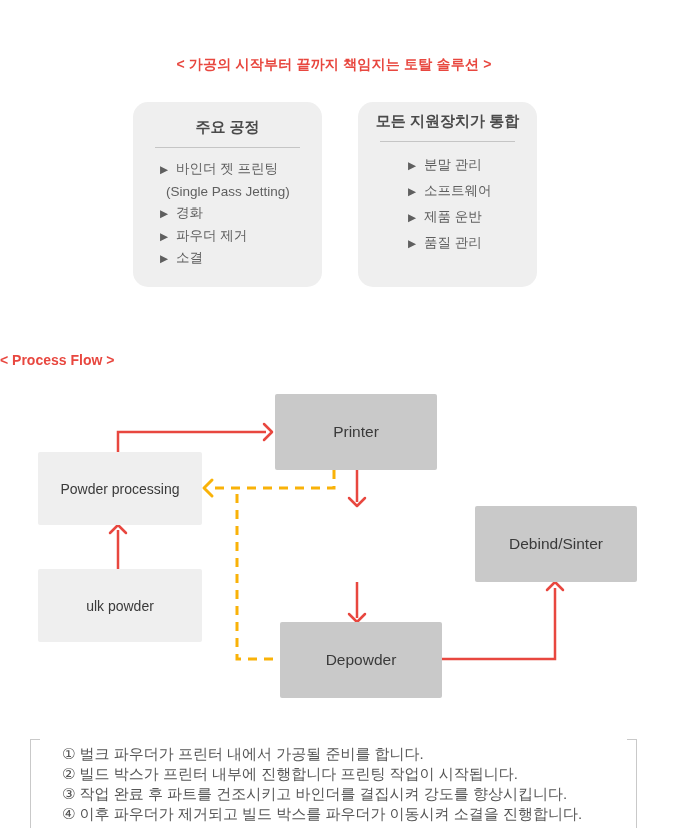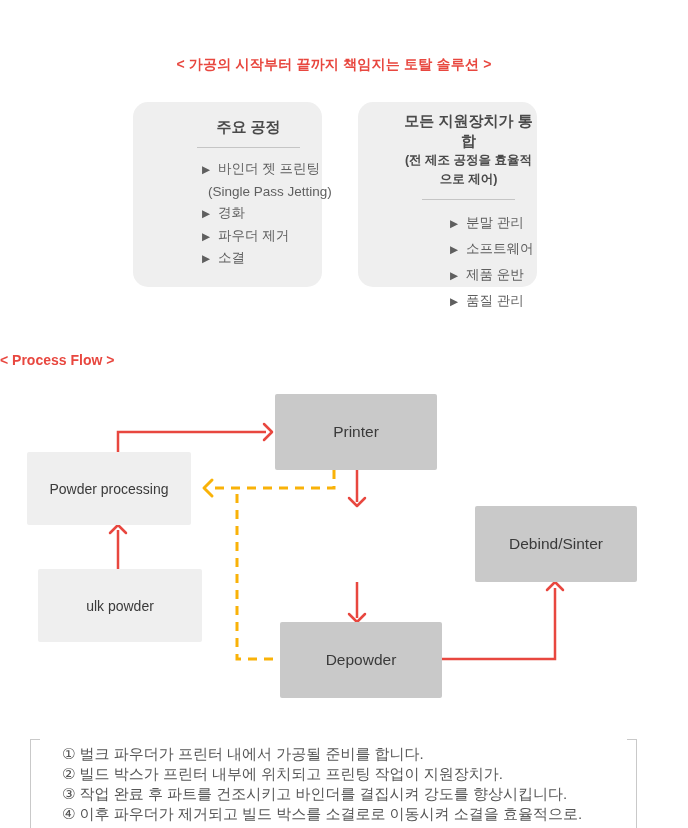--- a/index.html
+++ b/index.html
@@ -28,21 +28,20 @@
   
   .cards-row {
     position: absolute; top: 58px; left: 133px;
     display: flex; gap: 36px;
   }
   .card {
     background: var(--card_bg);
     border-radius: 15px;
     box-sizing: border-box;
     height: 185px;
-    padding-left: 42px;
   }
   .card-1 { width: 189px; padding-top: 15px; }
   .card-2 { width: 179px; padding-top: 9px; }
   .card-title {
     text-align: center; font-size: 15px; font-weight: bold;
     color: var(--text_title); line-height: 20px;
   }
   .card-subtitle {
     text-align: center; font-size: 12.5px; font-weight: bold;
     color: var(--text_title); line-height: 19px;
@@ -72,21 +71,21 @@
     position: absolute; border-radius: 2px;
     display: flex; align-items: center; justify-content: center;
     color: #3a3a3a; text-align: center;
   }
   .node-dark { background: var(--flow_box_dark); font-size: 15.5px; }
   .node-light { background: var(--flow_box_light); font-size: 14px; }
   .node-printer   { left: 275px; top: 10px;  width: 162px; height: 76px; }
   .node-crosslink { left: 273px; top: 125px; width: 164px; height: 73px; }
   .node-depowder  { left: 280px; top: 238px; width: 162px; height: 76px; }
   .node-debind    { left: 475px; top: 122px; width: 162px; height: 76px; }
-  .node-powderproc{ left: 27px;  top: 68px;  width: 164px; height: 73px; }
+  .node-powderproc{ left: 38px;  top: 68px;  width: 164px; height: 73px; }
   .node-bulk      { left: 38px;  top: 185px; width: 164px; height: 73px; }
   .flow-svg { position: absolute; left: 0; top: 0; pointer-events: none; }
   .red-line   { fill: none; stroke: var(--accent_red); stroke-width: 2.5; }
   .red-head   { fill: none; stroke: var(--accent_red); stroke-width: 2.5; stroke-linecap: round; stroke-linejoin: round; }
   .yel-line   { fill: none; stroke: var(--accent_yellow); stroke-width: 3; stroke-dasharray: 9 7; }
   .yel-head   { fill: none; stroke: var(--accent_yellow); stroke-width: 3; stroke-linecap: round; stroke-linejoin: round; }
 
   
   .steps-box { position: absolute; top: 695px; left: 30px; width: 607px; height: 107px; }
   .bracket { position: absolute; top: 0; bottom: 0; width: 9px; }
@@ -129,21 +128,20 @@
         </li>
         <li>
           <span class="bullet">▶</span>
           <span>소결</span>
         </li>
       </ul>
     </div>
 
     <div class="card card-2">
       <div class="card-title">모든 지원장치가 통합</div>
-      <div class="card-subtitle">(전 제조 공정을 효율적으로 제어)</div>
       <hr class="card-divider">
       <ul class="card-list">
         <li>
           <span class="bullet">▶</span>
           <span>분말 관리</span>
         </li>
         <li>
           <span class="bullet">▶</span>
           <span>소프트웨어</span>
         </li>
@@ -190,19 +188,19 @@
     <div class="flow-node node-dark node-debind">Debind/Sinter</div>
     <div class="flow-node node-light node-powderproc">Powder processing</div>
     <div class="flow-node node-light node-bulk">ulk powder</div>
   </div>
 
   <div class="steps-box">
     <div class="bracket bracket-left"></div>
     <div class="bracket bracket-right"></div>
     <div class="steps-text">
       <div>① 벌크 파우더가 프린터 내에서 가공될 준비를 합니다.</div>
-      <div>② 빌드 박스가 프린터 내부에 위치되고 프린팅 작업이 지원장치가.</div>
+      <div>② 빌드 박스가 프린터 내부에 진행합니다 프린팅 작업이 시작됩니다.</div>
       <div>③ 작업 완료 후 파트를 건조시키고 바인더를 결집시켜 강도를 향상시킵니다.</div>
-      <div>④ 이후 파우더가 제거되고 빌드 박스를 소결로로 이동시켜 소결을 효율적으로.</div>
+      <div>④ 이후 파우더가 제거되고 빌드 박스를 파우더가 이동시켜 소결을 진행합니다.</div>
     </div>
   </div>
 
 </div>
 
 </body></html>

